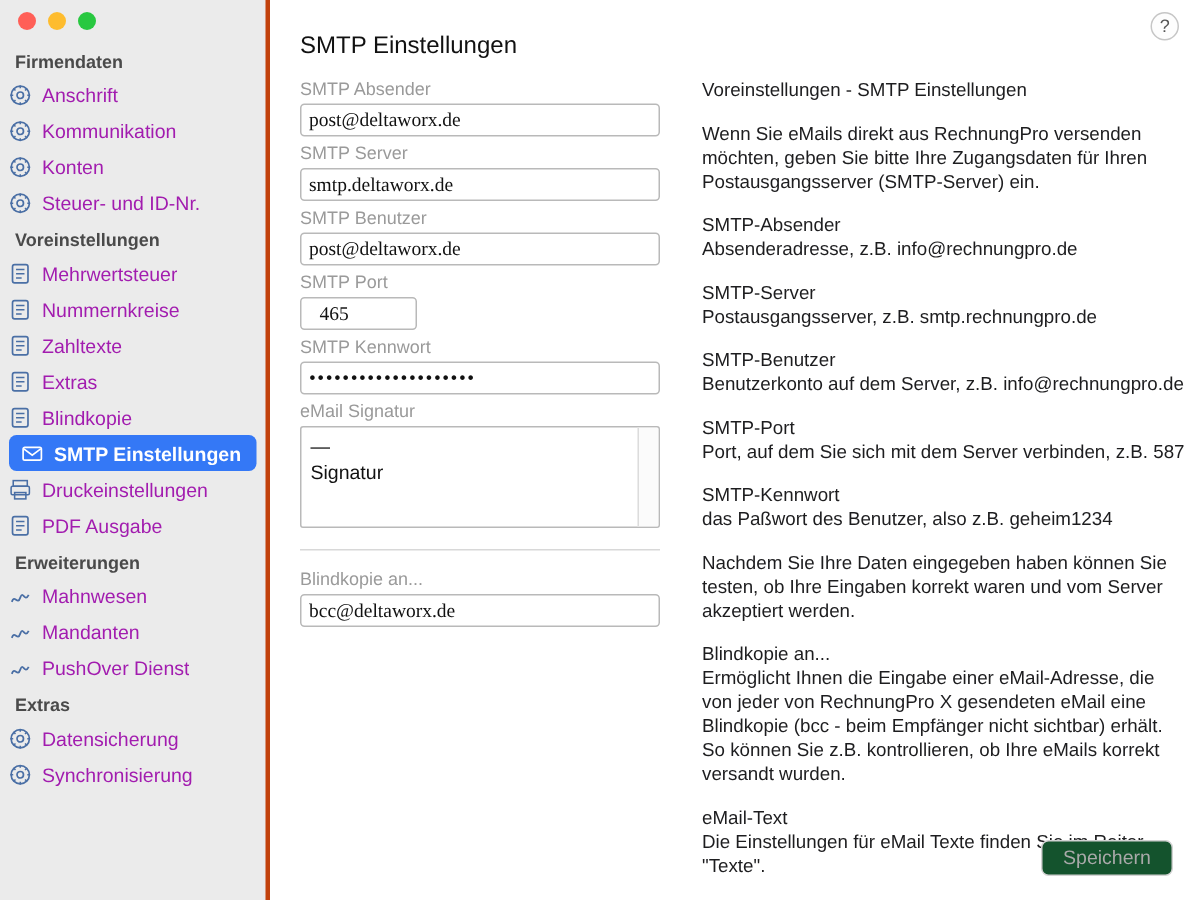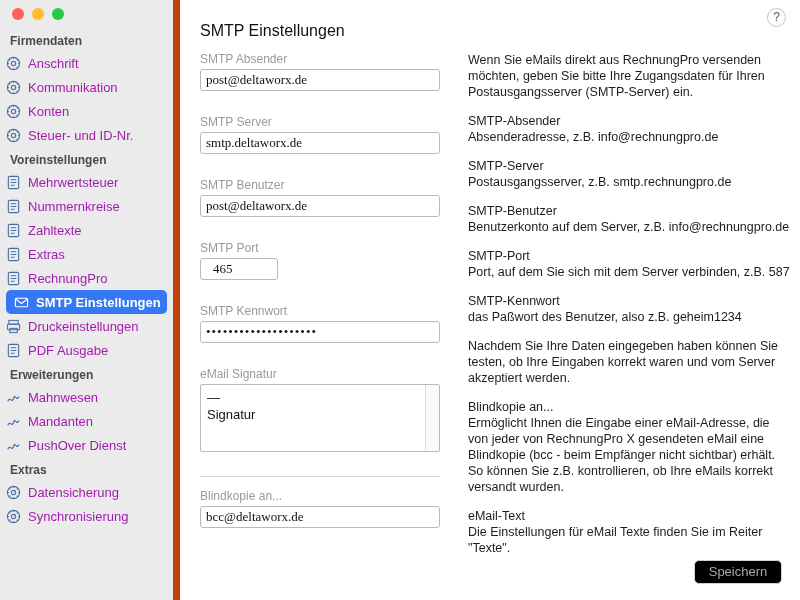--- a/index.html
+++ b/index.html
@@ -20,21 +20,21 @@
     width: 800px;
     height: 600px;
     display: flex;
     background: #ffffff;
   }
   
   .sidebar {
     width: 180px;
     height: 600px;
     background: #ebebeb;
-    border-right: 7px solid #c2410c;
+    border-right: 3px solid #c2410c;
     box-sizing: border-box;
     padding-top: 0;
     overflow: hidden;
   }
   .traffic {
     height: 28px;
     display: flex;
     align-items: center;
     padding-left: 12px;
     gap: 8px;
@@ -111,21 +111,21 @@
     text-align: center;
     box-sizing: border-box;
   }
 
   .form {
     position: absolute;
     left: 20px;
     top: 52px;
     width: 262px;
   }
-  .field { margin-bottom: 24px; }
+  .field { margin-bottom: 4px; }
   .field .flabel {
     color: #9a9a9a;
     font-size: 12px;
     margin-bottom: 3px;
   }
   .field input.txt {
     width: 240px;
     height: 22px;
     box-sizing: border-box;
     border: 1px solid #b9b9b9;
@@ -186,21 +186,21 @@
   .helptext .nb { margin-bottom: 0; }
 
   .save-btn {
     position: absolute;
     right: 18px;
     bottom: 16px;
     width: 88px;
     height: 24px;
     border: 1px solid #d2d2d2;
     border-radius: 5px;
-    background: #000000;
+    background: #14532d;
     color: #a9a9a9;
     font-size: 13px;
     line-height: 22px;
     text-align: center;
     box-sizing: border-box;
   }
 </style>
 </head>
 <body>
 
@@ -292,21 +292,21 @@
         </span>
       <span class="label">Extras</span>
     </div>
     <div class="nav-item">
       <span class="ico">
           <svg width="15" height="15" viewBox="0 0 16 16">
             <rect x="2.5" y="1.5" width="11" height="13" rx="1.5" fill="none" stroke="#4a6fa5" stroke-width="1.2"></rect>
             <path d="M5 5h6M5 8h6M5 11h4" stroke="#4a6fa5" stroke-width="1"></path>
           </svg>
         </span>
-      <span class="label">RechnungPro</span>
+      <span class="label">Blindkopie</span>
     </div>
     <div class="nav-item selected">
       <span class="ico">
           <svg width="15" height="15" viewBox="0 0 16 16">
             <rect x="1.5" y="3.5" width="13" height="9" rx="1.2" fill="none" stroke="#ffffff" stroke-width="1.2"></rect>
             <path d="M2 4.5l6 4.5 6-4.5" fill="none" stroke="#ffffff" stroke-width="1.2"></path>
           </svg>
         </span>
       <span class="label">SMTP Einstellungen</span>
     </div>
@@ -423,20 +423,21 @@
       <div class="divider"></div>
 
       <div class="field">
         <div class="flabel">Blindkopie an...</div>
         <input class="txt" type="text" value="bcc@deltaworx.de" style="">
       </div>
 
     </div>
 
     <div class="helptext">
+      <p>Voreinstellungen - SMTP Einstellungen</p>
       <p>Wenn Sie eMails direkt aus RechnungPro versenden möchten, geben Sie bitte Ihre Zugangsdaten für Ihren Postausgangsserver (SMTP-Server) ein.</p>
 
       <p class="nb">SMTP-Absender</p>
       <p>Absenderadresse, z.B. info@rechnungpro.de</p>
 
       <p class="nb">SMTP-Server</p>
       <p>Postausgangsserver, z.B. smtp.rechnungpro.de</p>
 
       <p class="nb">SMTP-Benutzer</p>
       <p>Benutzerkonto auf dem Server, z.B. info@rechnungpro.de</p>

